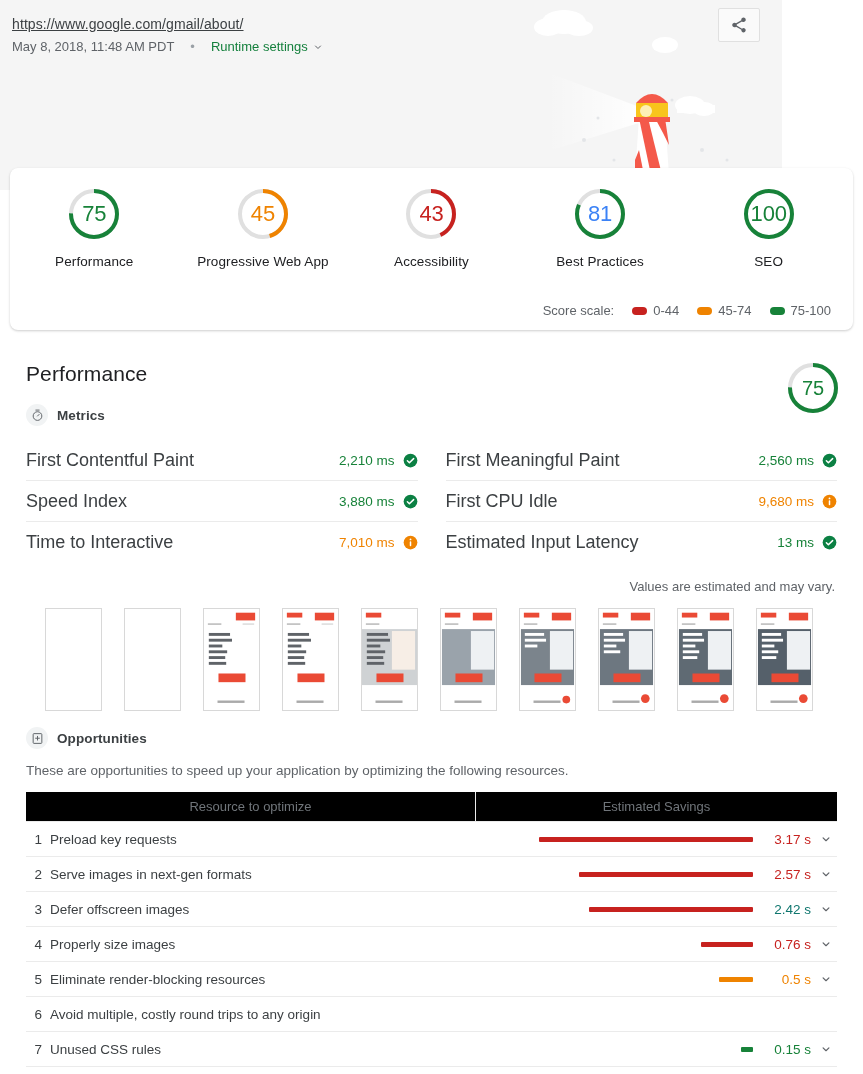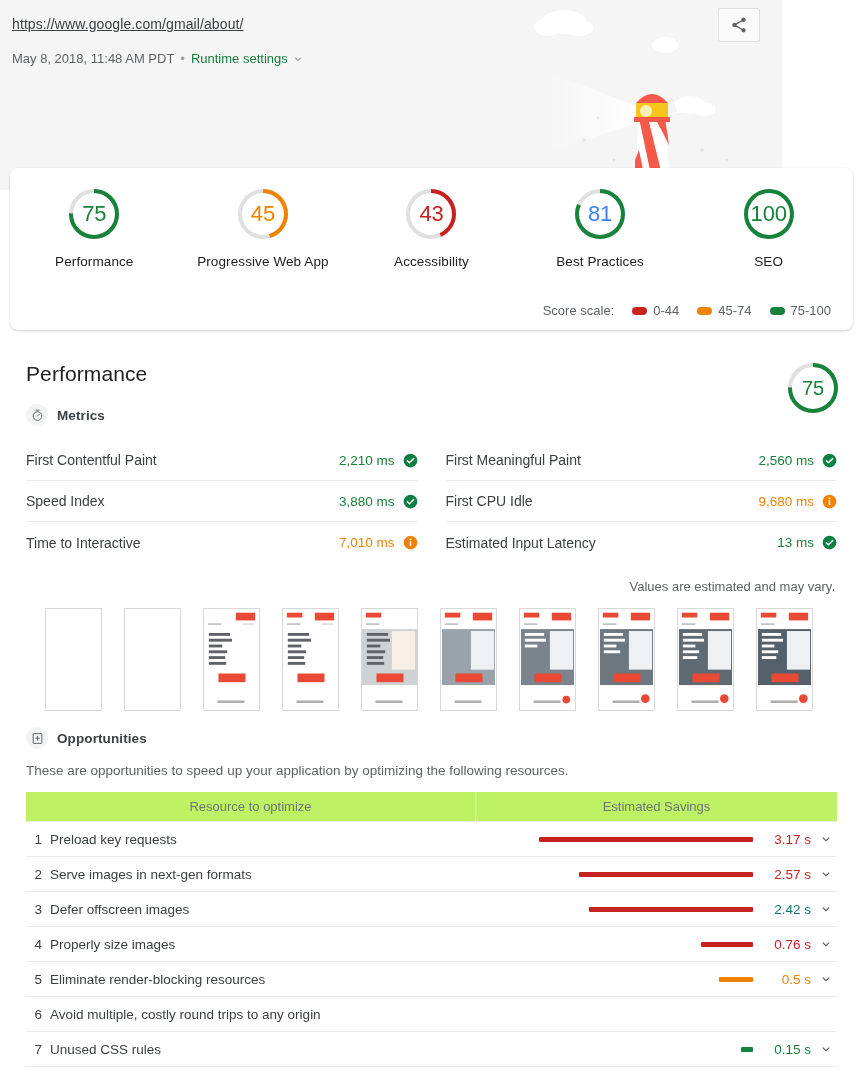--- a/index.html
+++ b/index.html
@@ -26,22 +26,22 @@
   }
   .report-url {
     display: block;
     font-size: 14px;
     color: #3c4043;
     text-decoration: underline;
     line-height: 20px;
     letter-spacing: 0.1px;
   }
   .report-sub {
-    display: flex; align-items: center; gap: 6px;
-    margin-top: 16px;
+    display: flex; align-items: center; gap: 16px;
+    margin-top: 4px;
     font-size: 13px;
     color: #5f6368;
     line-height: 18px;
   }
   .report-sub .dot-sep { color: #9aa0a6; font-size: 13px; }
   .runtime-settings {
     display: inline-flex; align-items: center; gap: 4px;
     color: #15803d; cursor: pointer;
   }
   .chev-small { display:inline-block; width: 12px; height: 12px; }
@@ -134,21 +134,21 @@
     grid-template-columns: 1fr 1fr;
     column-gap: 28px;
   }
   .metric {
     display: flex; align-items: center;
     justify-content: space-between;
     height: 41px;
     border-bottom: 1px solid #ebebeb;
     cursor: pointer;
   }
-  .metric-name { font-size: 14px; color: #3c4043; }
+  .metric-name { font-size: 18px; color: #3c4043; }
   .metric-right { display: flex; align-items: flex-start; gap: 8px; }
   .metric-value { font-size: 13.5px; }
   .badge { width: 15px; height: 15px; }
 
   .estimated-note {
     text-align: right;
     padding: 16px 28px 0 4px;
     font-size: 13px;
     color: #5f6368;
   }
@@ -169,21 +169,21 @@
 
   
   .opp-desc {
     padding: 14px 26px 0 26px;
     font-size: 13.5px;
     color: #5f6368;
   }
   .opp-table { margin: 14px 26px 0 26px; }
   .opp-thead {
     display: flex;
-    background: #bef264;
+    background: #000000;
     border-bottom: 1px solid #ebebeb;
     height: 30px;
   }
   .th {
     font-size: 13px; color: #70757a;
     display: flex; align-items: center; justify-content: center;
   }
   .th-resource { width: 450px; border-right: 1px solid #ebebeb; }
   .th-savings { flex: 1; }
   .opp-row {

